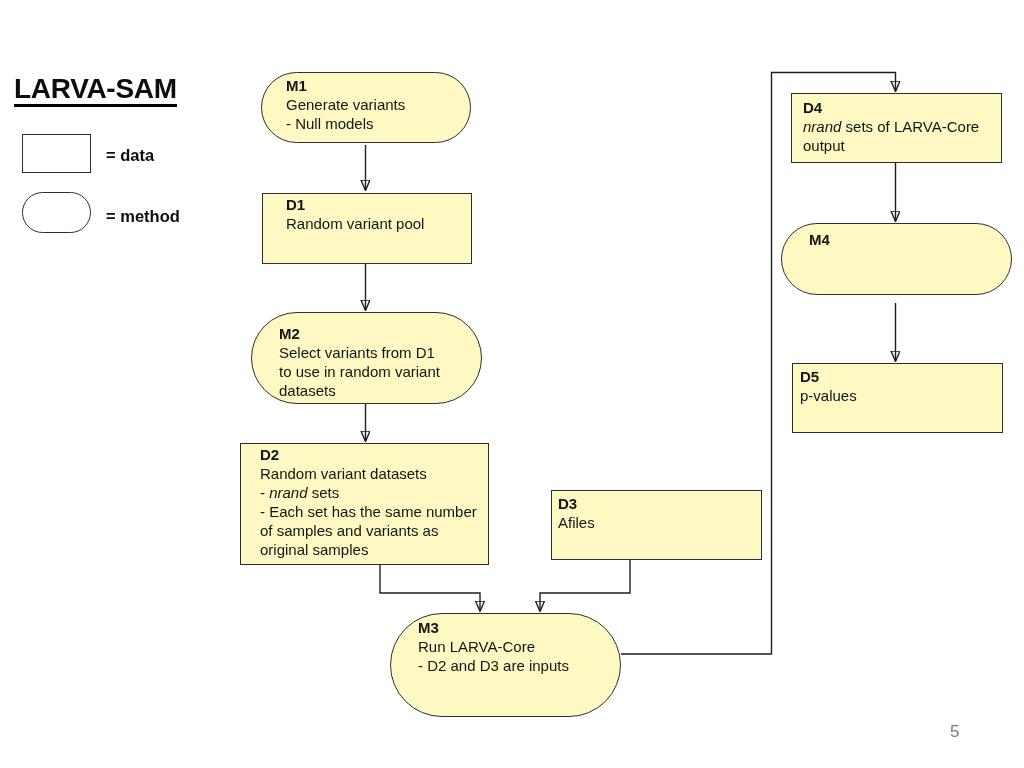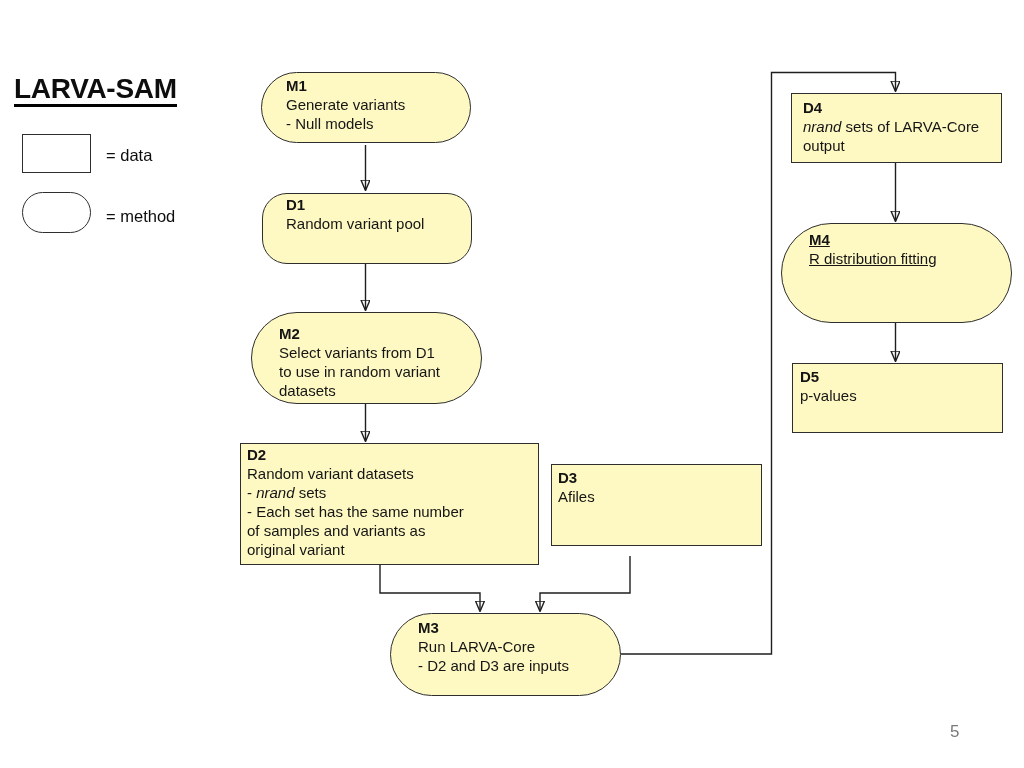--- a/index.html
+++ b/index.html
@@ -18,21 +18,21 @@
 
   .node {
     position:absolute; box-sizing:border-box; background:#fef9c3;
     border:1.6px solid #2e2e2e; font-size:15px; line-height:19px; color:#151515;
   }
   .method { border-radius:999px; }
   .node .nid { font-weight:bold; }
   .it { font-style:italic; }
 
   .legend-shape { position:absolute; box-sizing:border-box; background:#fff; border:1.7px solid #2e2e2e; }
-  .legend-label { position:absolute; font-size:16.5px; font-weight:normal; line-height:19px; color:#0d0d0d; }
+  .legend-label { position:absolute; font-size:16.5px; font-weight:bold; line-height:19px; color:#0d0d0d; }
 
   .page-number { position:absolute; left:950px; top:722px; font-size:17px; color:#7a7a7a; }
 </style>
 </head>
 <body>
 
 <div class="slide">
 
   <svg class="connector-layer" width="1024" height="768" viewBox="0 0 1024 768">
     <defs>
@@ -57,61 +57,60 @@
 
   <div class="legend-shape" style="left:22px; top:192px; width:69px; height:41px; border-radius:21px;"></div>
   <div class="legend-label" style="left:106px; top:207px;">= method</div>
 
   <div class="node method" style="left:261px; top:72px; width:210px; height:71px; padding:3px 8px 0 24px;">
     <div class="nid">M1</div>
     <div>Generate variants</div>
     <div>- Null models</div>
   </div>
 
-  <div class="node" style="left:262px; top:193px; width:210px; height:71px; padding:1px 8px 0 23px;border-radius:25px;">
+  <div class="node" style="left:262px; top:193px; width:210px; height:71px; padding:1px 8px 0 23px;">
     <div class="nid">D1</div>
     <div>Random variant pool</div>
   </div>
 
   <div class="node method" style="left:251px; top:312px; width:231px; height:92px; padding:11px 8px 0 27px;">
     <div class="nid">M2</div>
     <div>Select variants from D1</div>
     <div>to use in random variant</div>
     <div>datasets</div>
   </div>
 
-  <div class="node" style="left:240px; top:443px; width:299px; height:122px; padding:1px 6px 0 6px;">
+  <div class="node" style="left:240px; top:443px; width:249px; height:122px; padding:1px 6px 0 19px;">
     <div class="nid">D2</div>
     <div>Random variant datasets</div>
     <div><span>- </span><span class="it">nrand </span><span>sets</span></div>
     <div>- Each set has the same number</div>
     <div>of samples and variants as</div>
-    <div>original variant</div>
+    <div>original samples</div>
   </div>
 
-  <div class="node" style="left:551px; top:464px; width:211px; height:82px; padding:3px 6px 17px 6px;">
+  <div class="node" style="left:551px; top:490px; width:211px; height:70px; padding:3px 6px 17px 6px;">
     <div class="nid">D3</div>
     <div>Afiles</div>
   </div>
 
-  <div class="node method" style="left:390px; top:613px; width:231px; height:83px; padding:4px 8px 0 27px;">
+  <div class="node method" style="left:390px; top:613px; width:231px; height:104px; padding:4px 8px 0 27px;">
     <div class="nid">M3</div>
     <div>Run LARVA-Core</div>
     <div>- D2 and D3 are inputs</div>
   </div>
 
   <div class="node" style="left:791px; top:93px; width:211px; height:70px; padding:4px 6px 0 11px;">
     <div class="nid">D4</div>
     <div><span class="it">nrand </span><span>sets of LARVA-Core</span></div>
     <div>output</div>
   </div>
 
-  <div class="node method" style="left:781px; top:223px; width:231px; height:100px; padding:6px 8px 0 27px;text-decoration:underline;">
+  <div class="node method" style="left:781px; top:223px; width:231px; height:72px; padding:6px 8px 0 27px;">
     <div class="nid">M4</div>
-    <div>R distribution fitting</div>
   </div>
 
   <div class="node" style="left:792px; top:363px; width:211px; height:70px; padding:3px 6px 0 7px;">
     <div class="nid">D5</div>
     <div>p-values</div>
   </div>
 
   <div class="page-number">5</div>
 
 </div>

